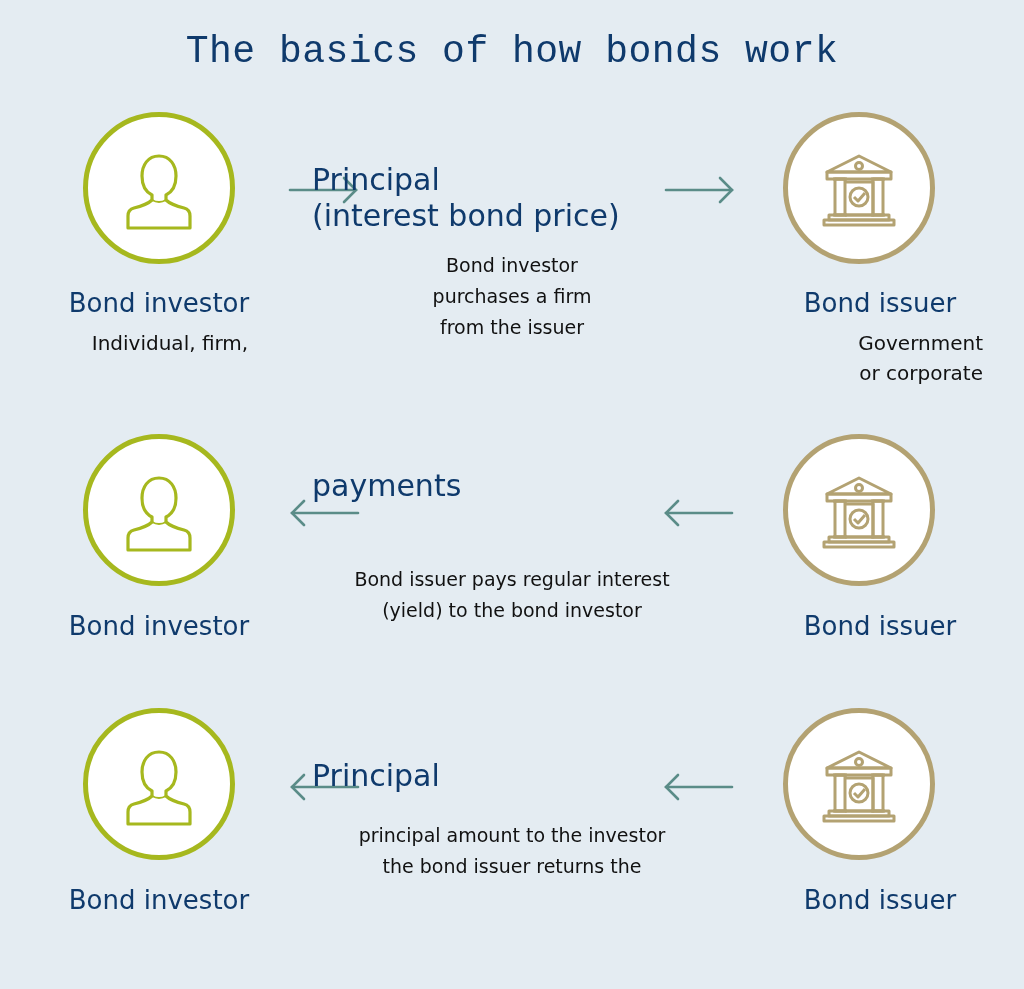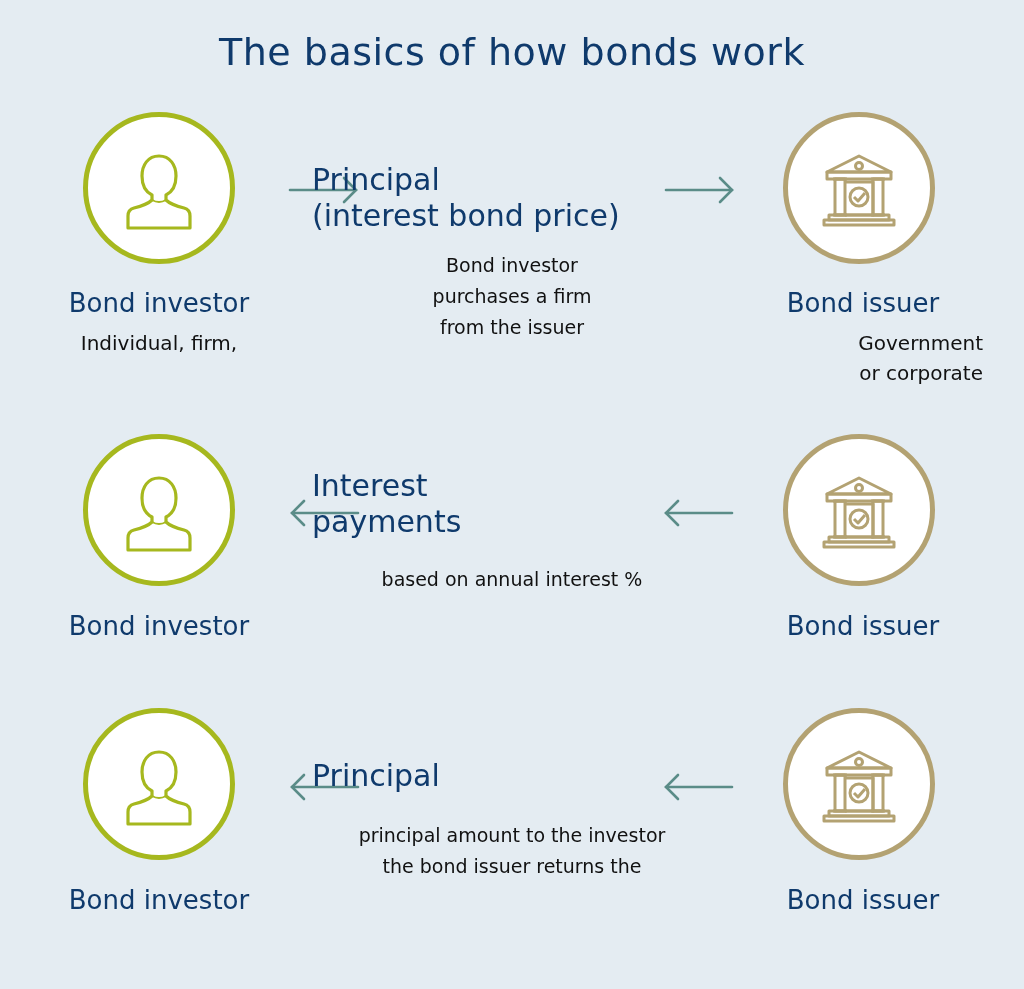--- a/index.html
+++ b/index.html
@@ -5,41 +5,41 @@
   html, body { margin: 0; padding: 0; }
   body {
     width: 1024px; height: 989px;
     background: #e4ecf2;
     font-family: "DejaVu Sans", sans-serif;
     position: relative;
     overflow: hidden;
   }
   .title {
     position: absolute; top: 30px; left: 0; width: 1024px;
-    text-align: center; color: #0f3a6c; font-size: 38px; letter-spacing: 0.5px;
+    text-align: center; color: #0f3a6c; font-size: 38px; letter-spacing: 0.5px; font-family: Liberation Mono, monospace;
   }
   .circle {
     position: absolute; width: 152px; height: 152px; border-radius: 50%;
     background: #ffffff; box-sizing: border-box;
     display: flex; align-items: center; justify-content: center;
   }
   .circle.inv { border: 5px solid #a6b81e; left: 83px; }
   .circle.iss { border: 5px solid #b3a272; left: 783px; }
   .circle svg { width: 92px; height: 92px; }
   .label {
     position: absolute; width: 240px; text-align: center;
     color: #0f3a6c; font-size: 26px;
   }
   .label.inv { left: 39px; }
-  .label.iss { left: 743px; }
+  .label.iss { left: 760px; }
   .sub {
     position: absolute; width: 240px; text-align: center;
     color: #111; font-size: 20px; line-height: 30px;
   }
-  .sub.inv { left: 39px; }
+  .sub.inv { left: 50px; }
   .sub.iss { left: 743px; text-align: right; }
   .mid-head {
     position: absolute; left: 312px; width: 400px; text-align: left;
     color: #0f3a6c; font-size: 30px; line-height: 36px;
   }
   .mid-body {
     position: absolute; left: 302px; width: 420px; text-align: center;
     color: #111; font-size: 19px; line-height: 31px;
   }
   .arrow { position: absolute; width: 72px; height: 30px; }
@@ -134,25 +134,25 @@
   <div class="label inv" style="top:611px">Bond investor</div>
 
   <svg class="arrow" style="left:288px; top:498px">
       <use href="#arr-left"></use>
     </svg>
   <svg class="arrow" style="left:662px; top:498px">
       <use href="#arr-left"></use>
     </svg>
 
   <div class="mid-head" style="top:468px">
-    <div>Interest</div>
     <div>payments</div>
   </div>
   <div class="mid-body" style="top:564px">
-    <div>based on annual interest %</div>
+    <div>Bond issuer pays regular interest</div>
+    <div>(yield) to the bond investor</div>
   </div>
 
   <div class="circle iss" style="top:434px">
     <svg>
         <use href="#bank"></use>
       </svg>
   </div>
   <div class="label iss" style="top:611px">Bond issuer</div>
 </div>
 

